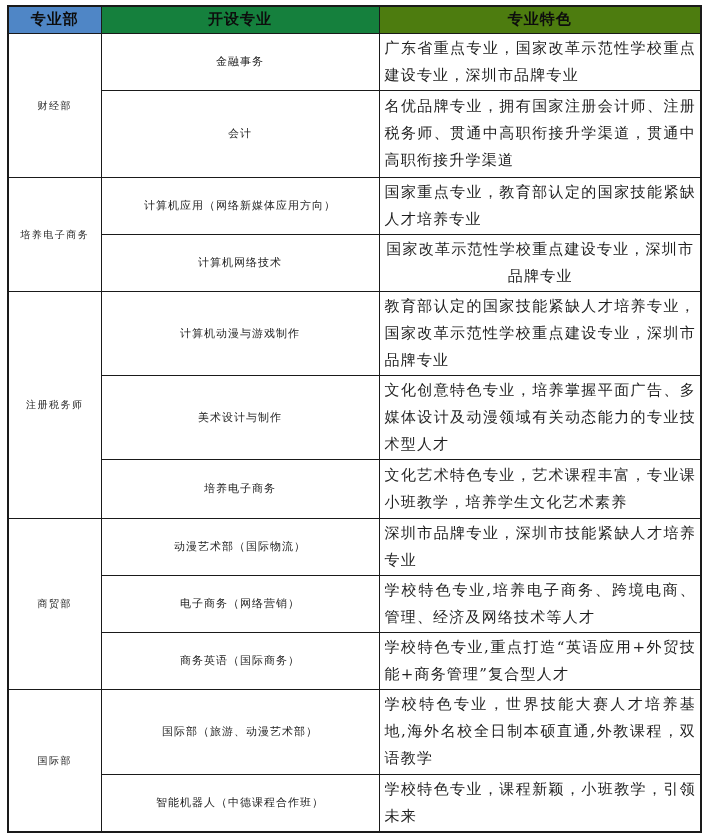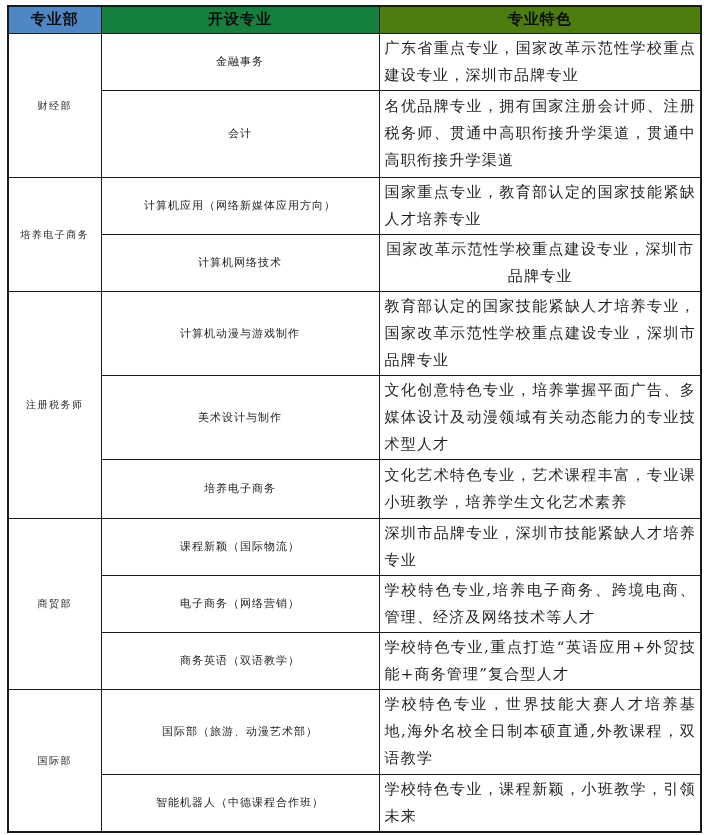--- a/index.html
+++ b/index.html
@@ -117,29 +117,29 @@
       <tr class="r6">
         <td class="major">美术设计与制作</td>
         <td class="feat">文化创意特色专业，培养掌握平面广告、多媒体设计及动漫领域有关动态能力的专业技术型人才</td>
       </tr>
       <tr class="r7">
         <td class="major">培养电子商务</td>
         <td class="feat">文化艺术特色专业，艺术课程丰富，专业课小班教学，培养学生文化艺术素养</td>
       </tr>
       <tr class="r8">
         <td class="dept" rowspan="3">商贸部</td>
-        <td class="major">课程新颖（国际物流）</td>
+        <td class="major">动漫艺术部（国际物流）</td>
         <td class="feat">深圳市品牌专业，深圳市技能紧缺人才培养专业</td>
       </tr>
       <tr class="r9">
         <td class="major">电子商务（网络营销）</td>
         <td class="feat">学校特色专业,培养电子商务、跨境电商、管理、经济及网络技术等人才</td>
       </tr>
       <tr class="r10">
-        <td class="major">商务英语（双语教学）</td>
+        <td class="major">商务英语（国际商务）</td>
         <td class="feat">学校特色专业,重点打造“英语应用+外贸技能+商务管理”复合型人才</td>
       </tr>
       <tr class="r11">
         <td class="dept" rowspan="2">国际部</td>
         <td class="major">国际部（旅游、动漫艺术部）</td>
         <td class="feat">学校特色专业，世界技能大赛人才培养基地,海外名校全日制本硕直通,外教课程，双语教学</td>
       </tr>
       <tr class="r12">
         <td class="major">智能机器人（中德课程合作班）</td>
         <td class="feat">学校特色专业，课程新颖，小班教学，引领未来</td>

